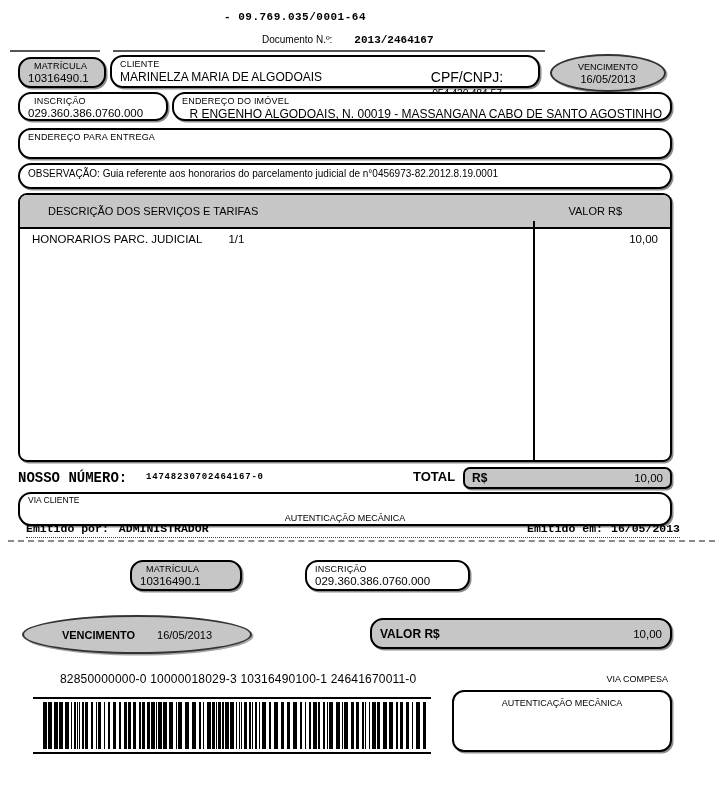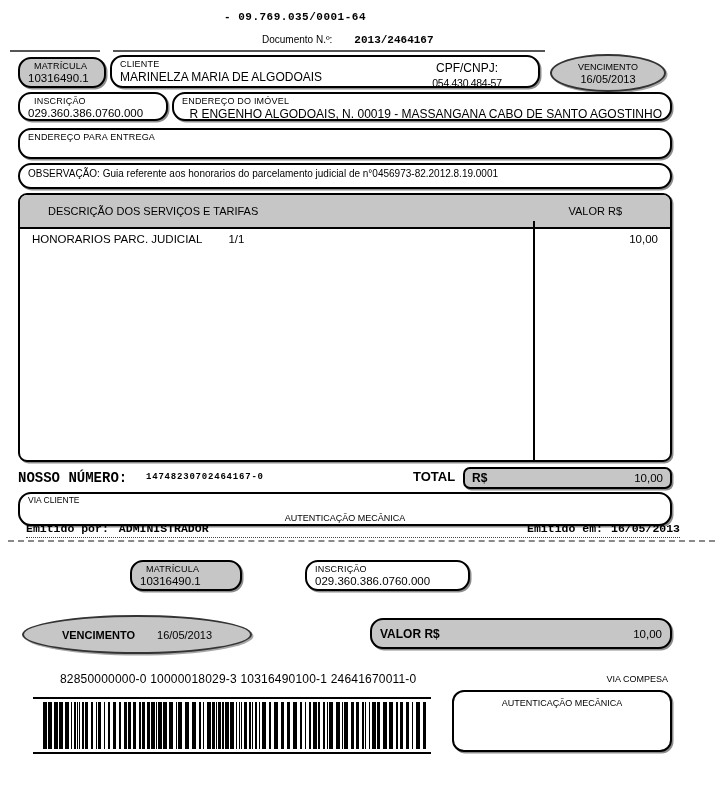--- a/index.html
+++ b/index.html
@@ -50,21 +50,21 @@
 
   <div class="fbox gray" style="left:18px;top:57px;width:88px;height:31px;">
     <div class="lbl" style="padding-left:6px;">MATRÍCULA</div>
     <div class="val">10316490.1</div>
   </div>
 
   <div class="fbox" style="left:110px;top:55px;width:430px;height:33px;">
     <div class="lbl">CLIENTE</div>
     <div class="val" style="font-size:12px;">MARINELZA MARIA DE ALGODOAIS</div>
     <div style="position:absolute;top:4px;left:285px;width:140px;text-align:center;">
-      <div style="font-size:12px;">CPF/CNPJ:</div>
+      <div style="font-size:14px;margin-top:8px;">CPF/CNPJ:</div>
       <div style="font-size:10.5px;margin-top:2px;letter-spacing:-0.3px;">054.430.484-57</div>
     </div>
   </div>
 
   <div class="ellipse" style="left:550px;top:54px;width:116px;height:38px;">
     <div style="font-size:9px;">VENCIMENTO</div>
     <div style="font-size:11px;margin-top:1px;">16/05/2013</div>
   </div>
 
   <div class="fbox" style="left:18px;top:92px;width:150px;height:29px;">

